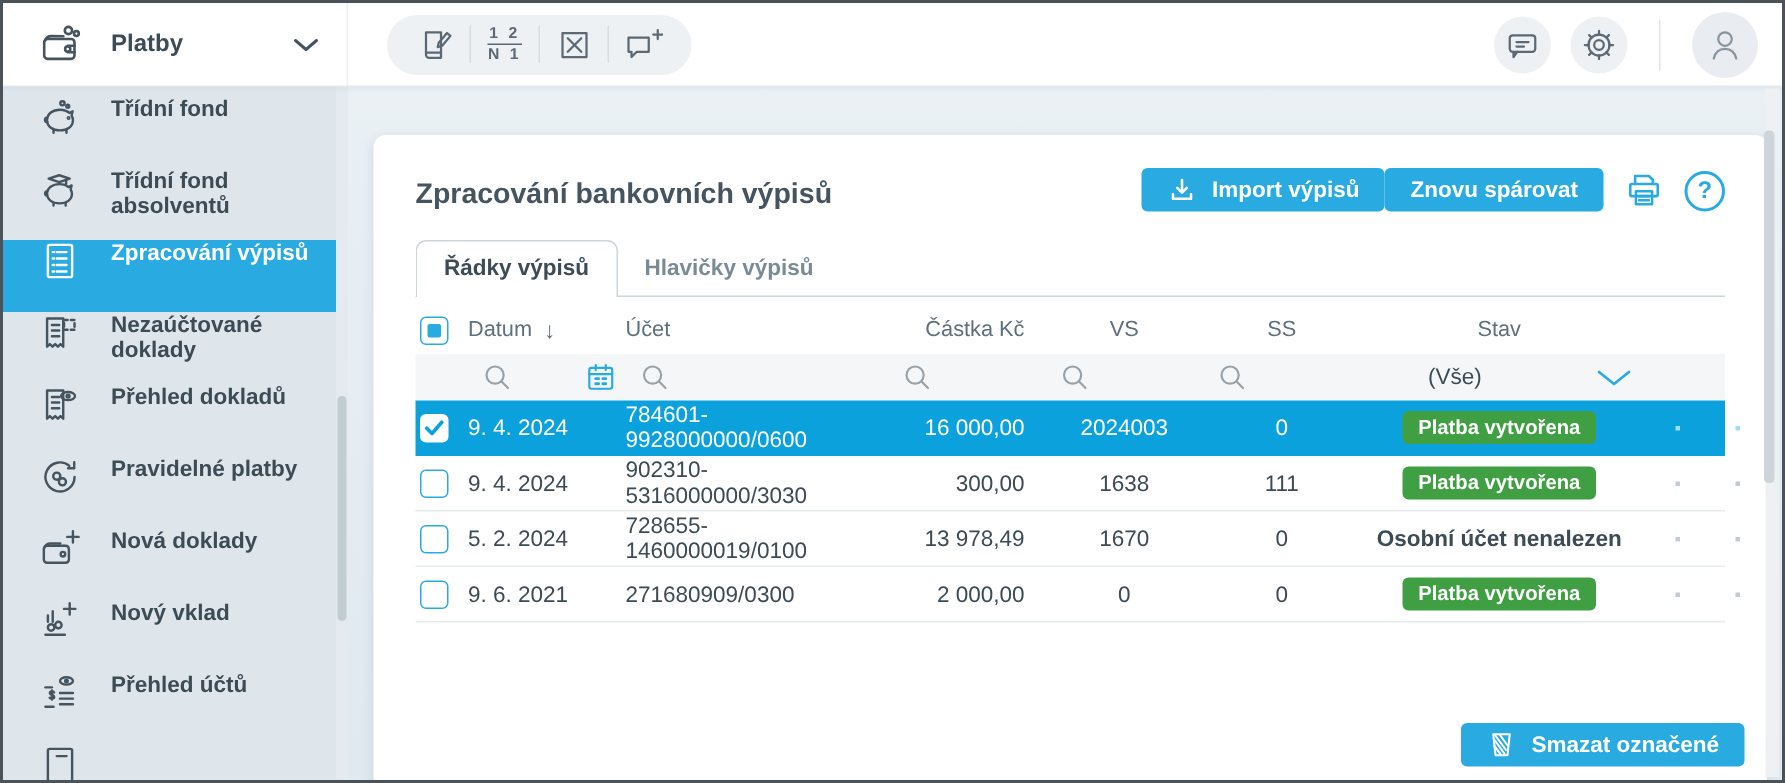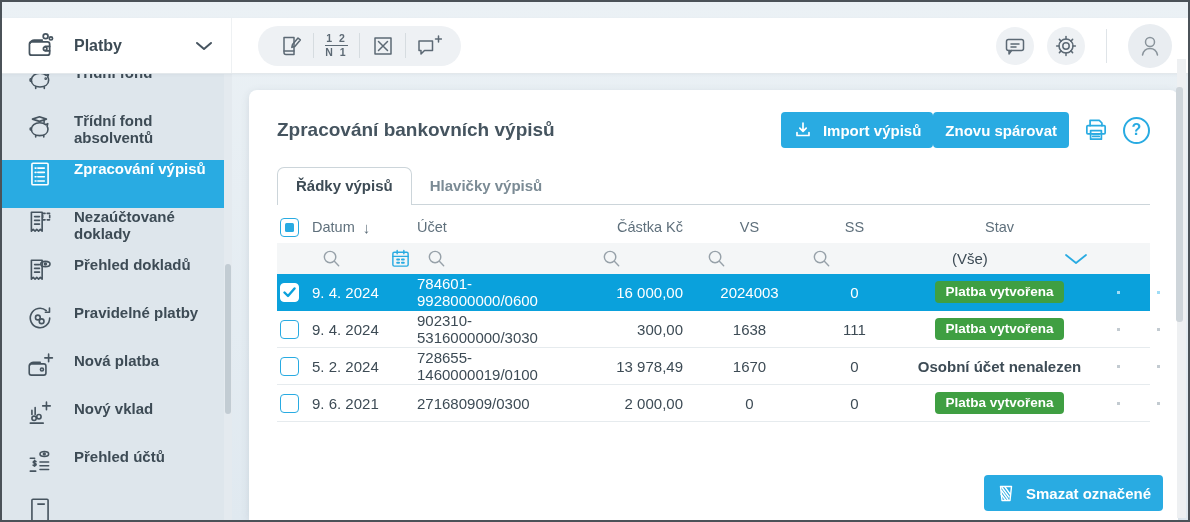--- a/index.html
+++ b/index.html
@@ -20,21 +20,21 @@
     border:2px solid #4b5258;
     background:linear-gradient(180deg,#ebf1f5 0%,#e0e9f0 100%);
     overflow:hidden;
     color:var(--ink);
   }
   svg{display:block;}
   .ic{fill:none;stroke:currentColor;stroke-width:1.5;stroke-linecap:round;stroke-linejoin:round;}
 
   
   .topbar{
-    position:absolute;top:16px;left:0;right:0;height:56px;background:#fff;
+    position:absolute;top:0;left:0;right:0;height:56px;background:#fff;
     border-bottom:1px solid #e3e8eb;display:flex;align-items:center;z-index:5;
     box-shadow:0 1px 3px rgba(50,70,90,.05);
   }
   .sb-head{
     width:230px;height:100%;display:flex;align-items:center;gap:18px;
     padding:0 18px 0 24px;border-right:1px solid #eef1f3;cursor:pointer;color:#46545f;
   }
   .sb-head .lbl{font-size:16px;font-weight:700;color:var(--ink);flex:1;}
   .toolbar-pill{
     margin-left:26px;height:40px;background:#eef1f4;border-radius:22px;
@@ -66,24 +66,24 @@
   .side-item.active .lbl{color:#fff;}
   .side-track{position:absolute;top:0;right:0;width:8px;bottom:0;background:#e4eaef;}
   .side-thumb{position:absolute;top:206px;right:1px;width:6px;height:150px;border-radius:3px;background:#c2ccd3;cursor:pointer;}
 
   
   .card{
     position:absolute;left:247px;top:88px;width:929px;bottom:0;background:#fff;
     border-radius:8px 8px 0 0;box-shadow:0 2px 8px rgba(60,80,95,.13);
     padding:0 28px;
   }
-  .title-row{display:flex;align-items:center;padding-top:22px;}
+  .title-row{display:flex;align-items:flex-end;padding-top:22px;}
   .page-title{flex:1;font-size:19px;font-weight:700;color:#45545f;}
   .btn{
-    height:36px;display:inline-flex;align-items:center;gap:10px;padding:0 12px;
+    height:29px;display:inline-flex;align-items:center;gap:10px;padding:0 17px;
     background:var(--accent);color:#fff;font-weight:700;font-size:15px;border:none;
     border-radius:4px;cursor:pointer;font-family:inherit;
   }
   .icon-btn{background:none;border:none;color:var(--accent);cursor:pointer;padding:0;margin-left:13px;}
   .help-btn{width:27px;height:27px;border:2px solid var(--accent);border-radius:50%;
     display:flex;align-items:center;justify-content:center;font-size:16px;font-weight:700;color:var(--accent);}
 
   .tabs{margin-top:18px;display:flex;align-items:flex-end;gap:4px;border-bottom:1px solid #ccd5da;height:39px;}
   .tab{padding:9px 14px 10px;font-size:15px;font-weight:700;color:var(--ink-mute);cursor:pointer;}
   .tab.active{
@@ -280,21 +280,21 @@
   </div>
   <div class="side-item">
     <span>
       <svg class="ic" width="28" height="28" viewBox="0 0 26 26">
         <rect x="3" y="11" width="15.5" height="10.5" rx="2"></rect>
         <path d="M3.5 12c.6-1.5 1.7-2.4 3.4-2.4h6.3"></path>
         <circle cx="14.8" cy="16.2" r="1.4"></circle>
         <path d="M17.5 5.5h7M21 2v7"></path>
       </svg>
     </span>
-    <span class="lbl">Nová platba</span>
+    <span class="lbl">Nová doklady</span>
   </div>
   <div class="side-item">
     <span>
       <svg class="ic" width="28" height="28" viewBox="0 0 26 26">
         <path d="M5.5 9.5v4M8.5 7v6.5"></path>
         <circle cx="7.5" cy="17" r="2"></circle>
           <circle cx="12" cy="15.5" r="2"></circle>
         <path d="M4 21.5h12"></path>
           <path d="M15.5 5.5h7M19 2v7"></path>
       </svg>

